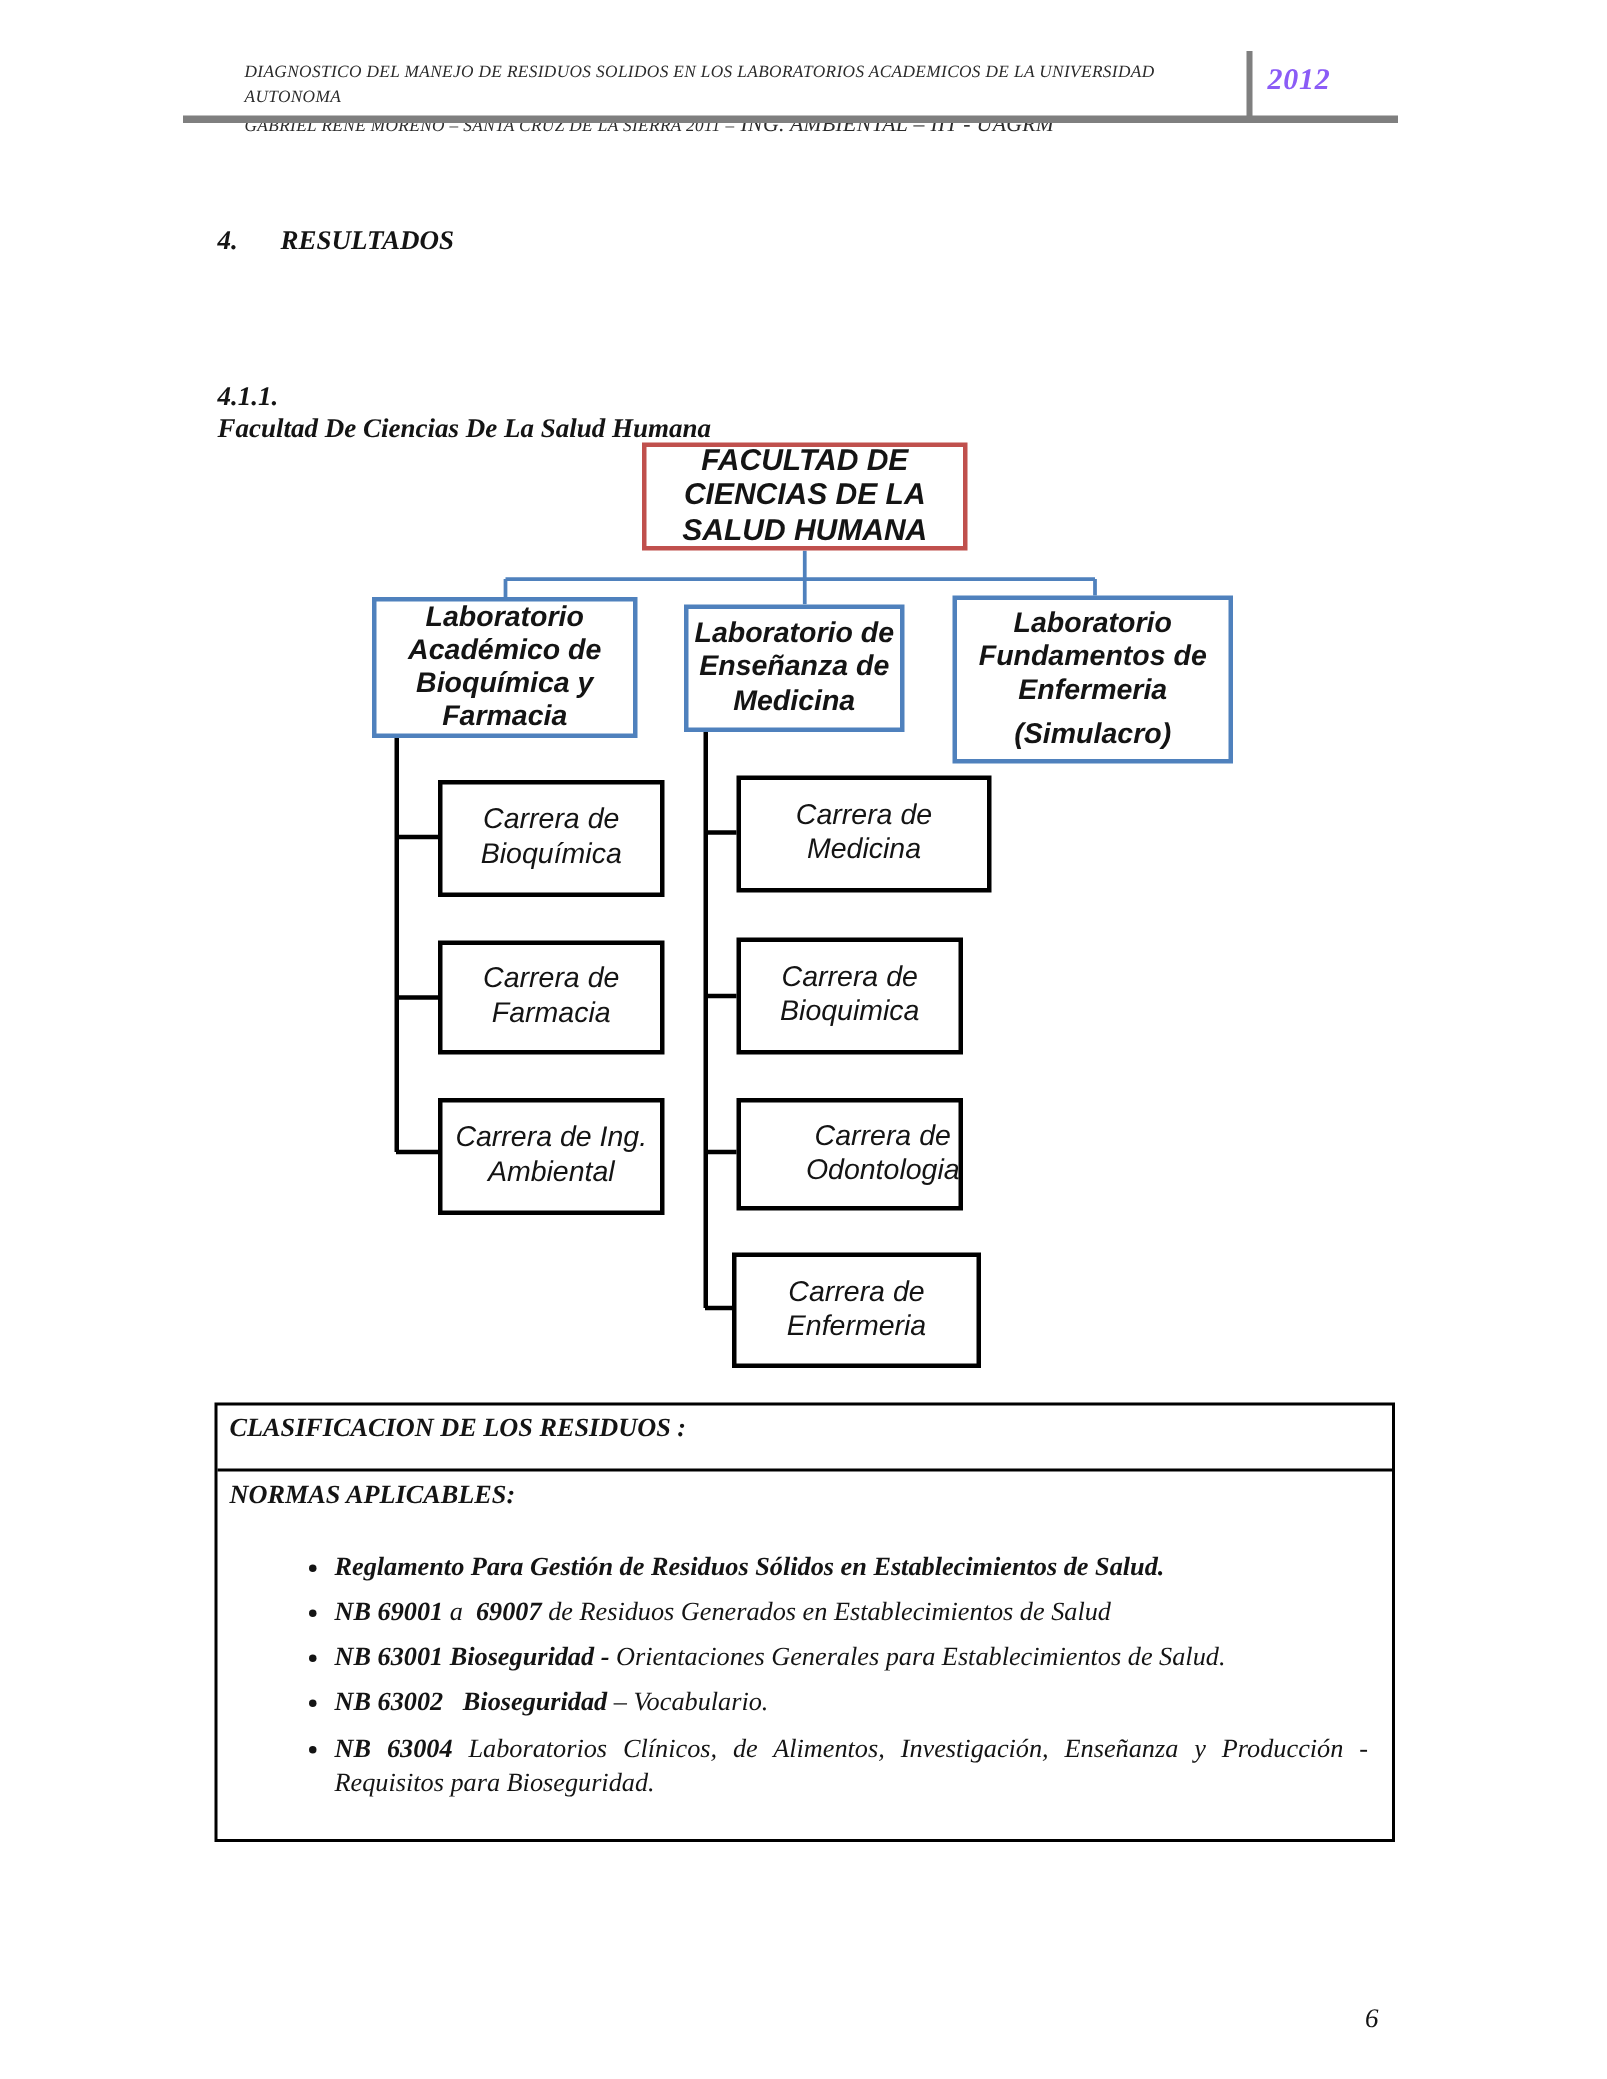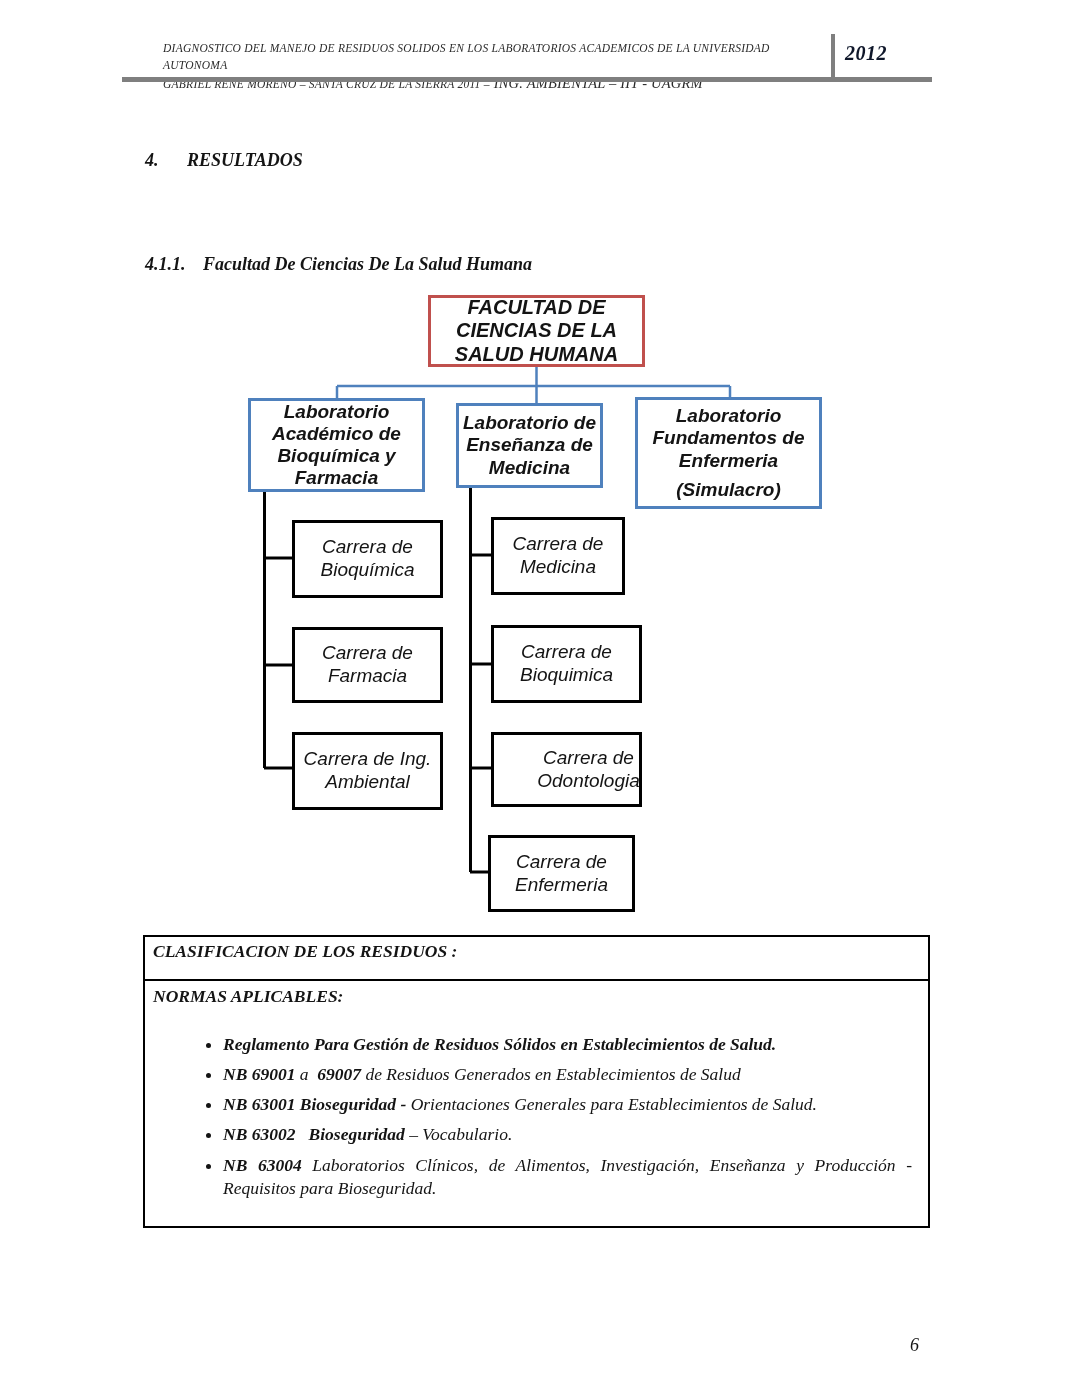--- a/index.html
+++ b/index.html
@@ -13,50 +13,50 @@
     font-style:italic;
   }
   
   .hdr-text{
     position:absolute;left:163px;top:40px;width:662px;
     font-size:11.5px;letter-spacing:.25px;line-height:1.45;
     color:#2b2b2b;
   }
   .hdr-big{font-size:14.5px;letter-spacing:.2px;margin-left:4px;}
   .hdr-vline{position:absolute;left:831px;top:34px;width:4px;height:47px;background:#7f7f7f;}
-  .hdr-year{position:absolute;left:845px;top:42px;font-size:20px;font-weight:bold;letter-spacing:.5px;color:#0f172a;}
+  .hdr-year{position:absolute;left:845px;top:42px;font-size:20px;font-weight:bold;letter-spacing:.5px;color:#8b5cf6;}
   .hdr-rule{position:absolute;left:122px;top:77px;width:810px;height:5px;background:#7f7f7f;}
   
   .h{position:absolute;left:145px;display:flex;font-weight:bold;font-size:18px;white-space:nowrap;}
   .h .num{flex:0 0 auto;}
   .h1{top:150px;} .h1 .num{width:42px;}
   .h2{top:202px;} .h2 .num{width:50px;}
-  .h3{top:254px;} .h3 .num{width:58px;}
+  .h3{top:254px;flex-direction:column;} .h3 .num{width:58px;}
   
   .connectors{position:absolute;left:0;top:0;width:1071px;height:1386px;pointer-events:none;}
   .node{
     position:absolute;display:flex;flex-direction:column;align-items:center;justify-content:center;
     text-align:center;background:#ffffff;
     font-family:"Liberation Sans", sans-serif;line-height:1.16;
     box-sizing:border-box;
   }
   .n-root{left:428px;top:295px;width:217px;height:72px;border:3px solid #c0504d;font-weight:bold;font-size:20px;}
   .n-lab{border:3.5px solid #4f81bd;font-weight:bold;font-size:19px;}
   .n-lab1{left:248px;top:398px;width:177px;height:94px;}
   .n-lab2{left:456px;top:403px;width:147px;height:85px;}
   .n-lab3{left:635px;top:397px;width:187px;height:112px;}
   .n-sub{margin-top:7px;}
   .n-car{border:3.5px solid #000000;font-size:19px;line-height:1.2;}
   .n-c10{left:292px;top:520px;width:151px;height:78px;}
   .n-c11{left:292px;top:627px;width:151px;height:76px;}
   .n-c12{left:292px;top:732px;width:151px;height:78px;}
-  .n-c20{left:491px;top:517px;width:134px;height:78px;}
+  .n-c20{left:491px;top:517px;width:170px;height:78px;}
   .n-c21{left:491px;top:625px;width:151px;height:78px;}
   .n-c22{left:491px;top:732px;width:151px;height:75px;padding-left:44px;}
-  .n-c23{left:488px;top:835px;width:147px;height:77px;}
+  .n-c23{left:488px;top:835px;width:166px;height:77px;}
   
   .clasif{
     position:absolute;left:143px;top:935px;width:787px;height:293px;
     border:2px solid #000000;box-sizing:border-box;
     font-size:17.5px;
   }
   .clasif .rowA{padding:3px 10px 16px 8px;border-bottom:2px solid #000000;}
   .clasif .title{font-weight:bold;line-height:1.3;}
   .clasif .subtitle{line-height:1.3;white-space:pre-wrap;}
   .clasif .rowB{padding:4px 14px 4px 8px;}

